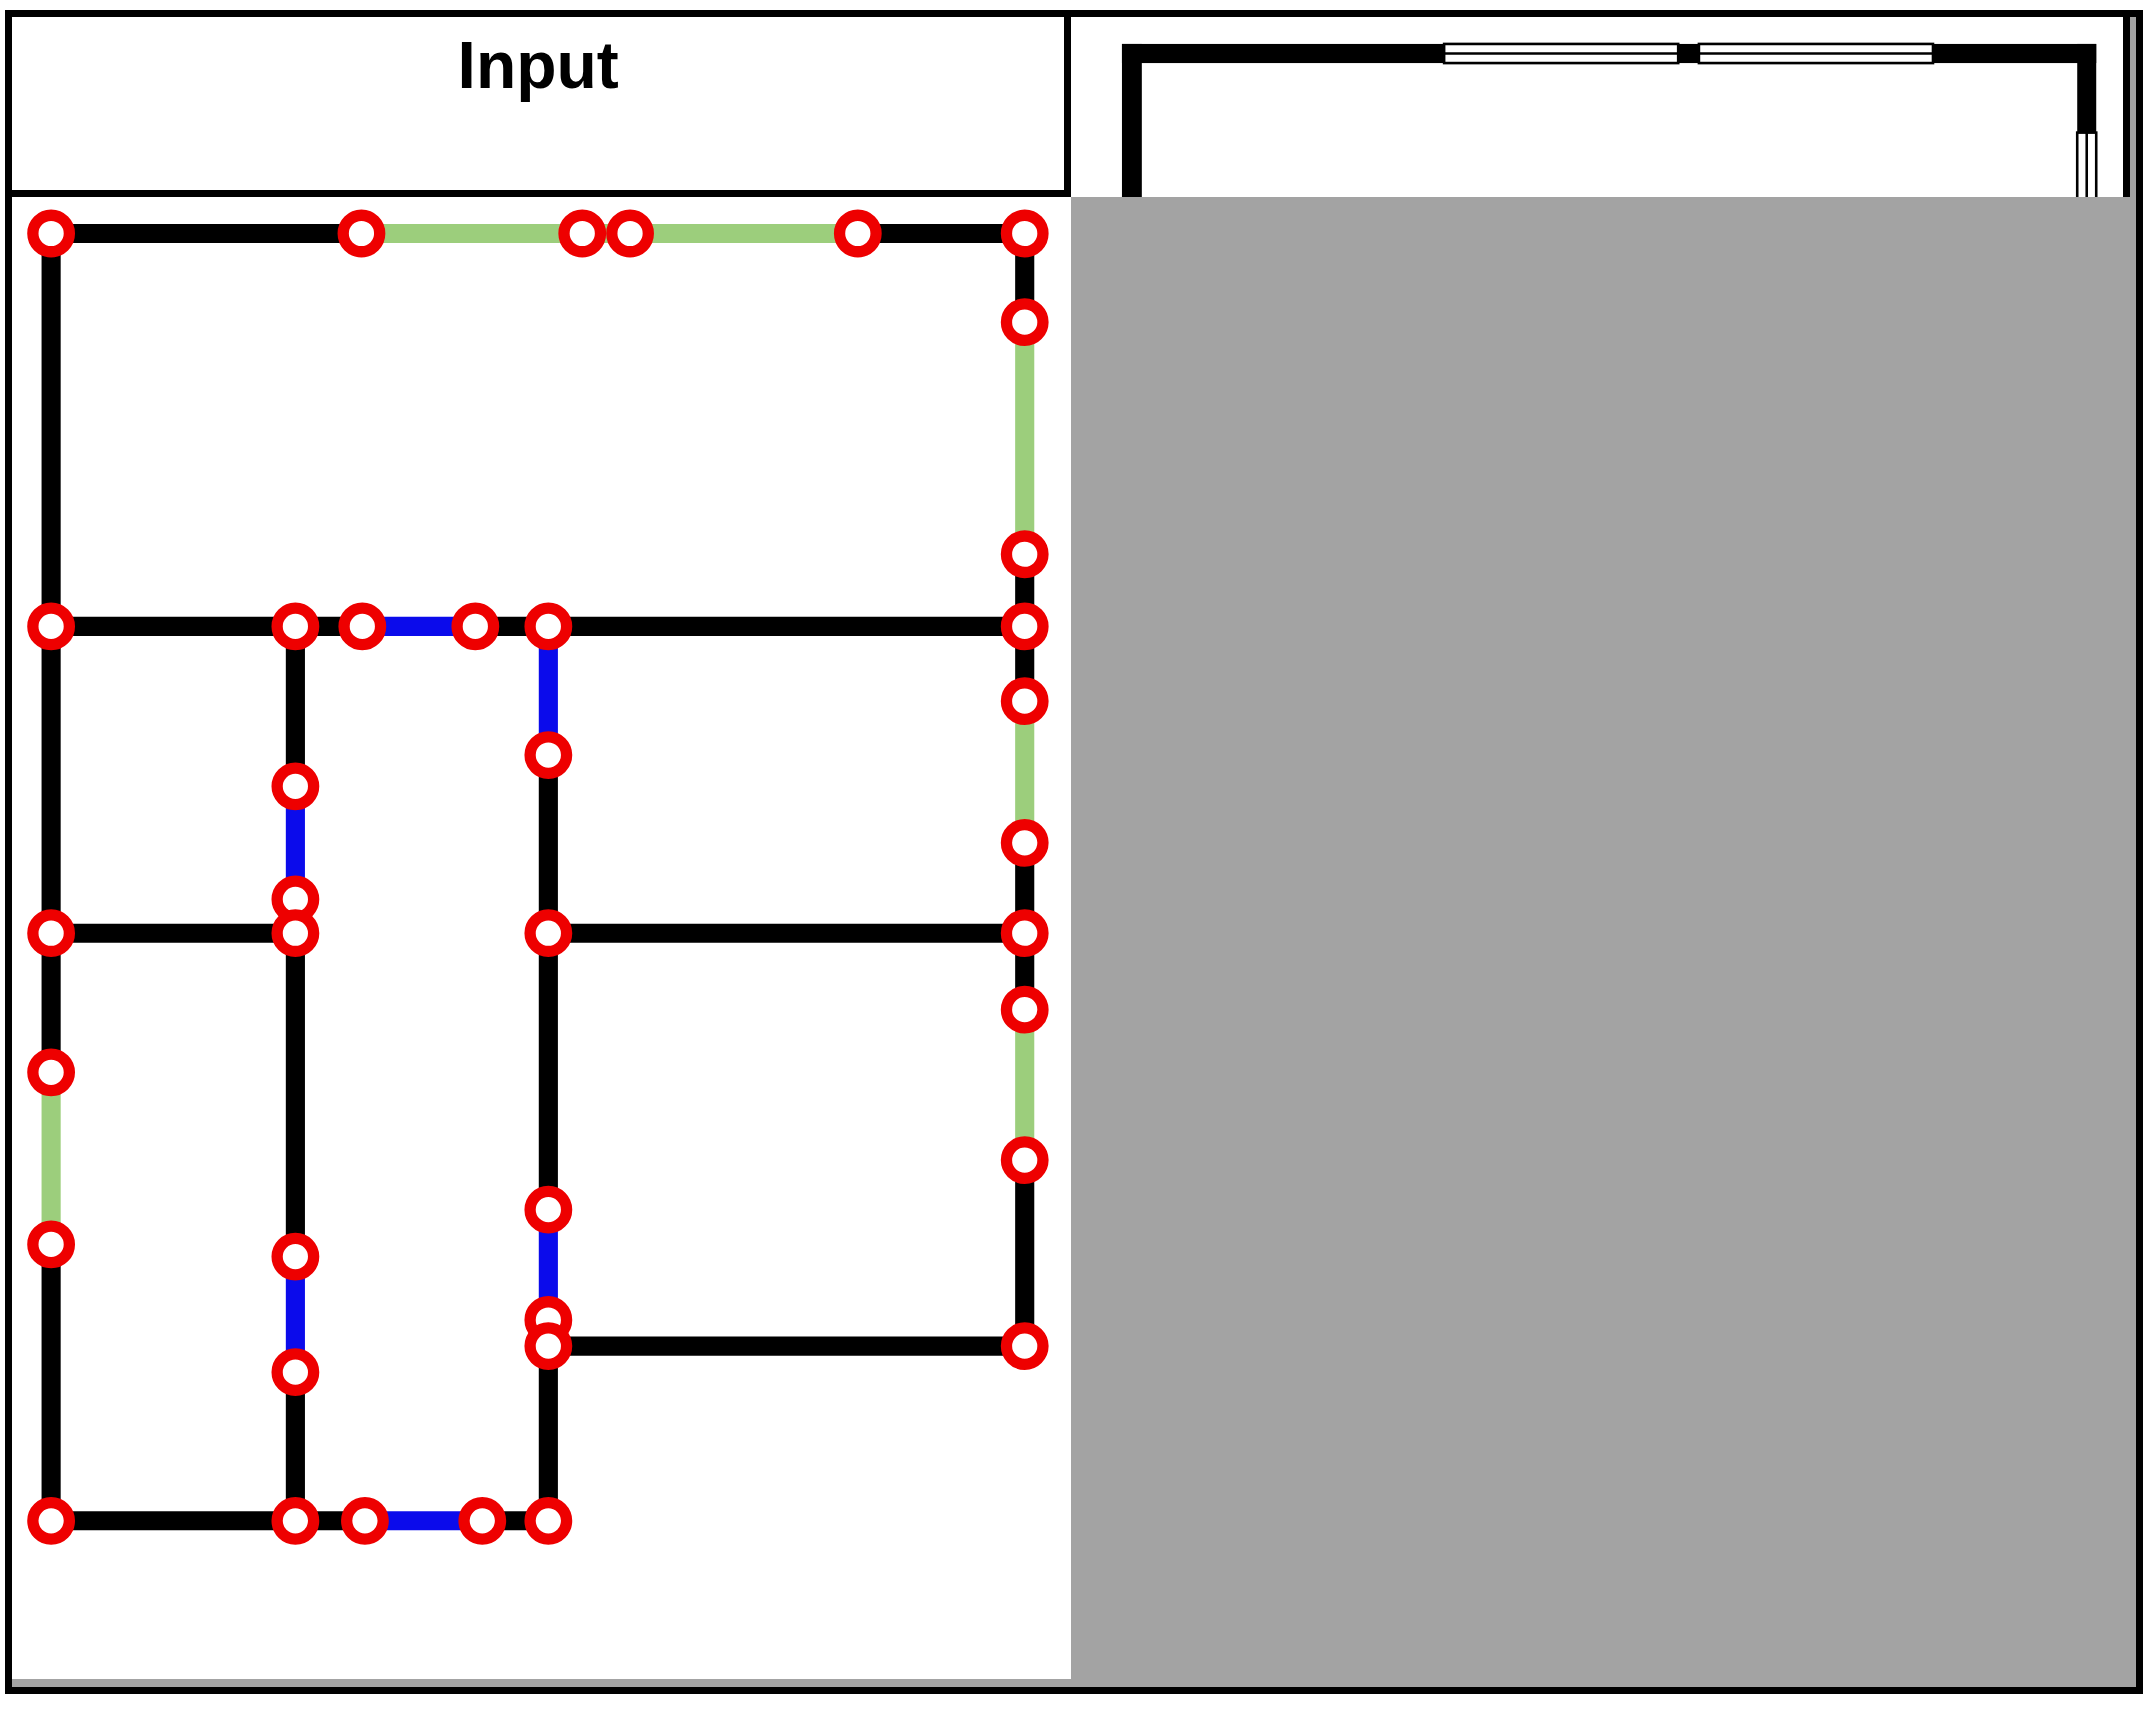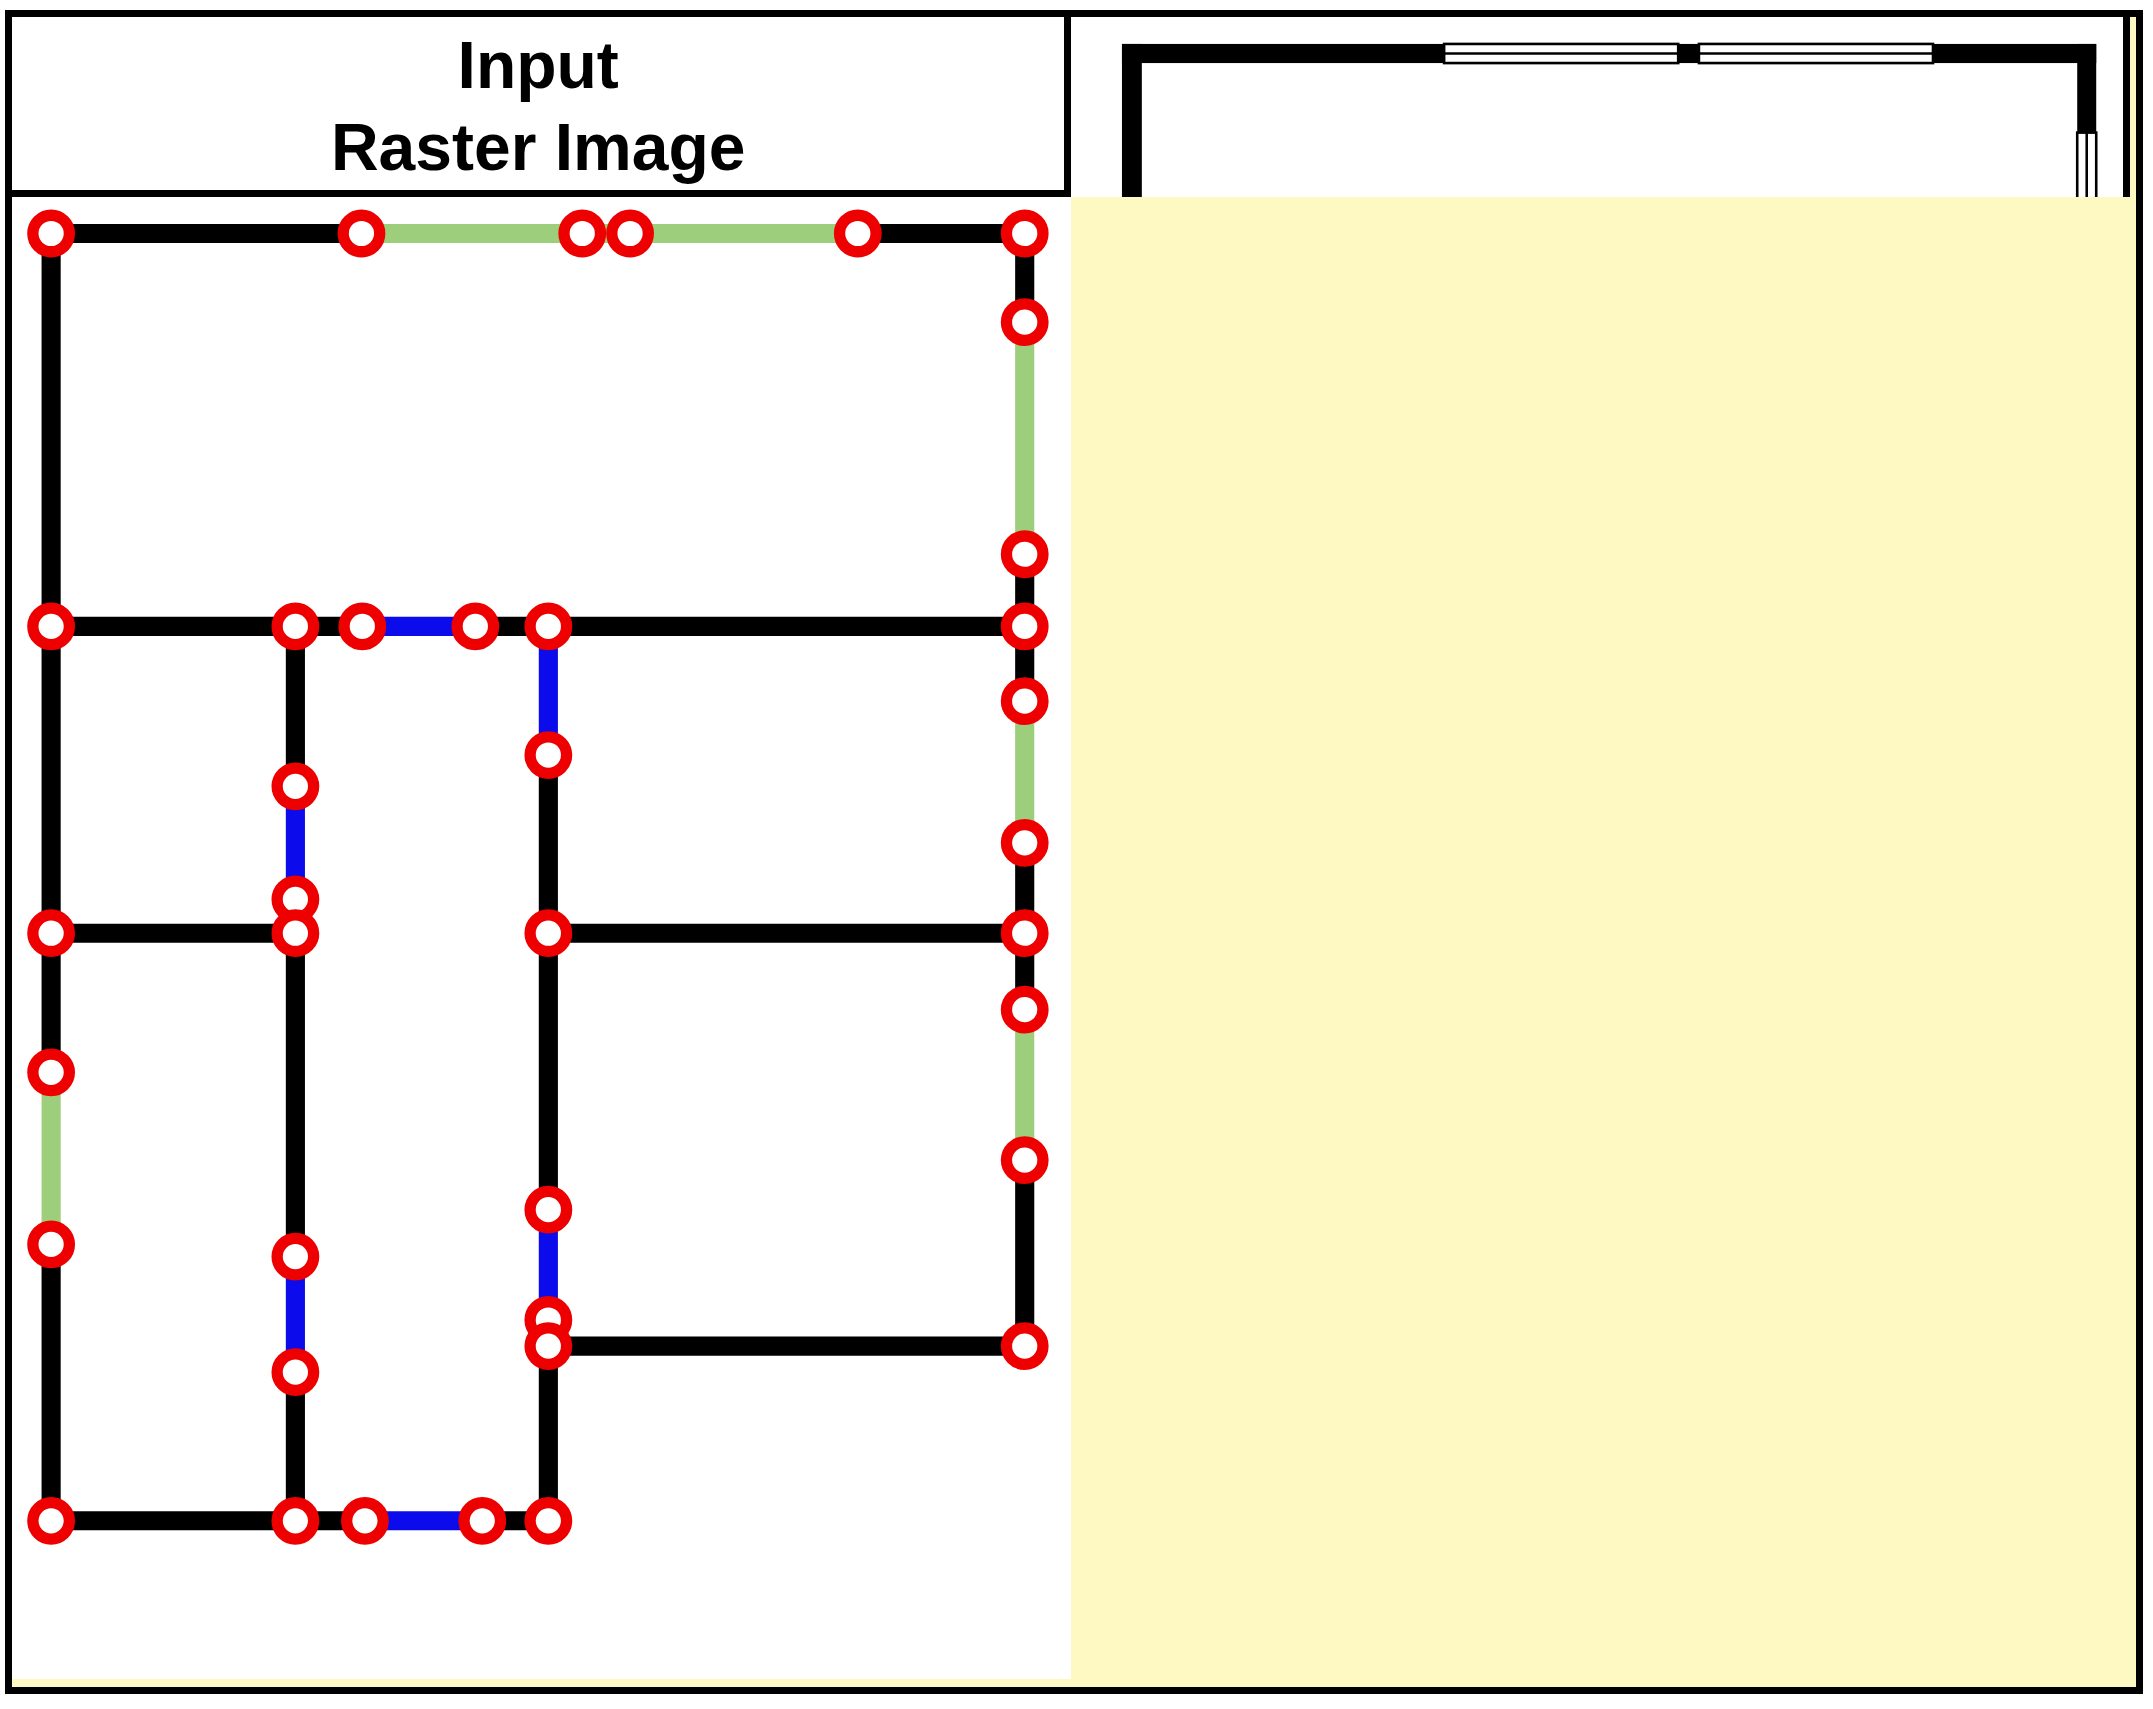--- a/index.html
+++ b/index.html
@@ -1,39 +1,38 @@
 <!DOCTYPE html>
 <html style="font-size:14px"><head>
 <meta charset="utf-8">
 <style>
   html,body{margin:0;padding:0;background:#ffffff;}
   body{width:2154px;height:1709px;position:relative;font-family:"Liberation Sans",sans-serif;}
   .frame{
     position:absolute;left:5.2px;top:10.4px;width:2124px;height:1670px;
-    border:7px solid #000;box-sizing:content-box;background:#fef9c3;
+    border:7px solid #000;box-sizing:content-box;background:#a3a3a3;
     display:grid;grid-template-columns:1059px 1064px;grid-template-rows:180px 1482px;
   }
   .cell{position:relative;overflow:hidden;background:#fff;}
   .cell.leftcol{border-right:7px solid #000;width:1052px;}
   .cell.toprow{border-bottom:7px solid #000;height:173px;}
   .titleblock{
     width:100%;padding-top:7px;text-align:center;
     font-weight:bold;font-size:66px;line-height:82px;color:#000;
   }
   svg{display:block;}
 </style>
 </head>
 <body>
 
 <div class="frame">
 
   <div class="cell leftcol toprow">
     <div class="titleblock">
       <div>Input</div>
-      <div>Raster Image</div>
     </div>
   </div>
 
 
   <div class="cell leftcol">
     <svg id="raster-svg" width="1052" height="1482" viewBox="0 0 1218 1705" preserveAspectRatio="none">
         <rect x="59" y="31" width="373" height="22" fill="#000000"></rect>
         <rect x="703" y="31" width="24" height="22" fill="#000000"></rect>
         <rect x="998" y="31" width="189" height="22" fill="#000000"></rect>
         <rect x="59" y="31" width="23" height="972" fill="#000000"></rect>

